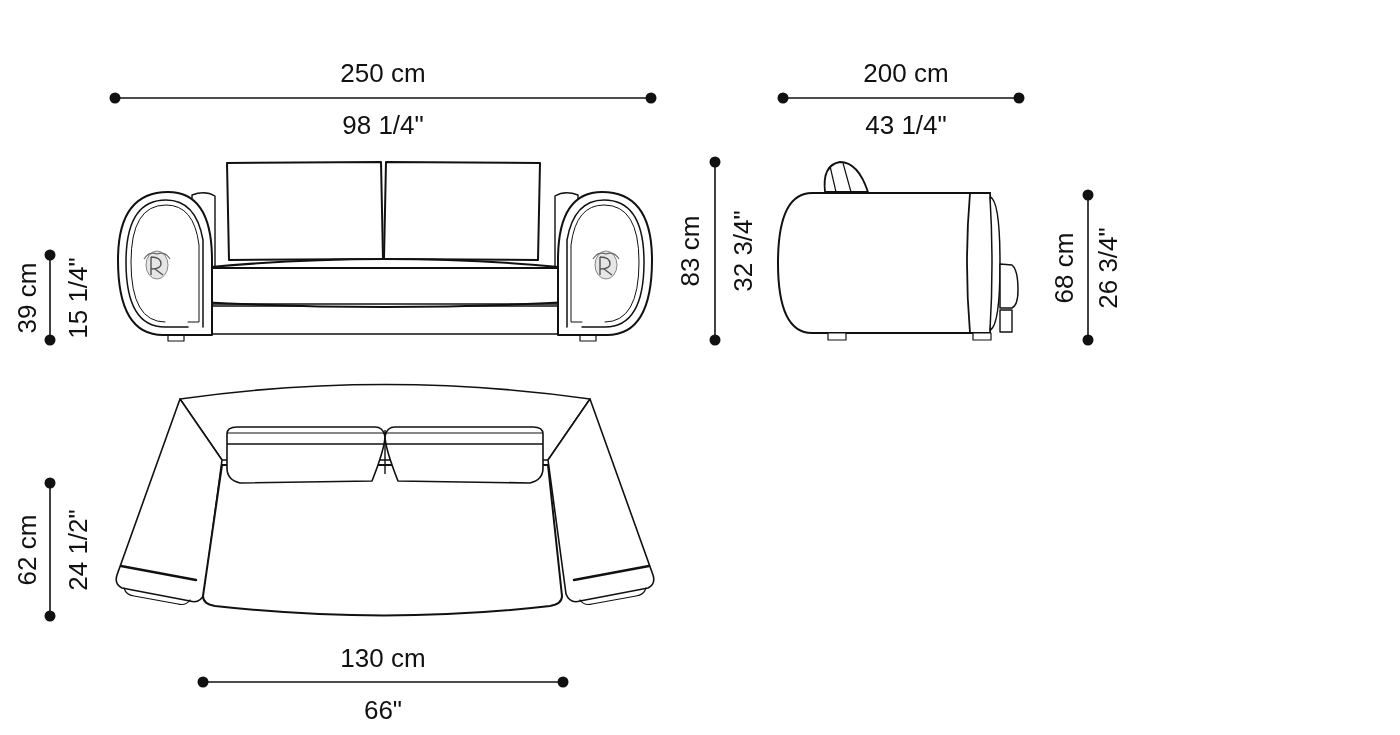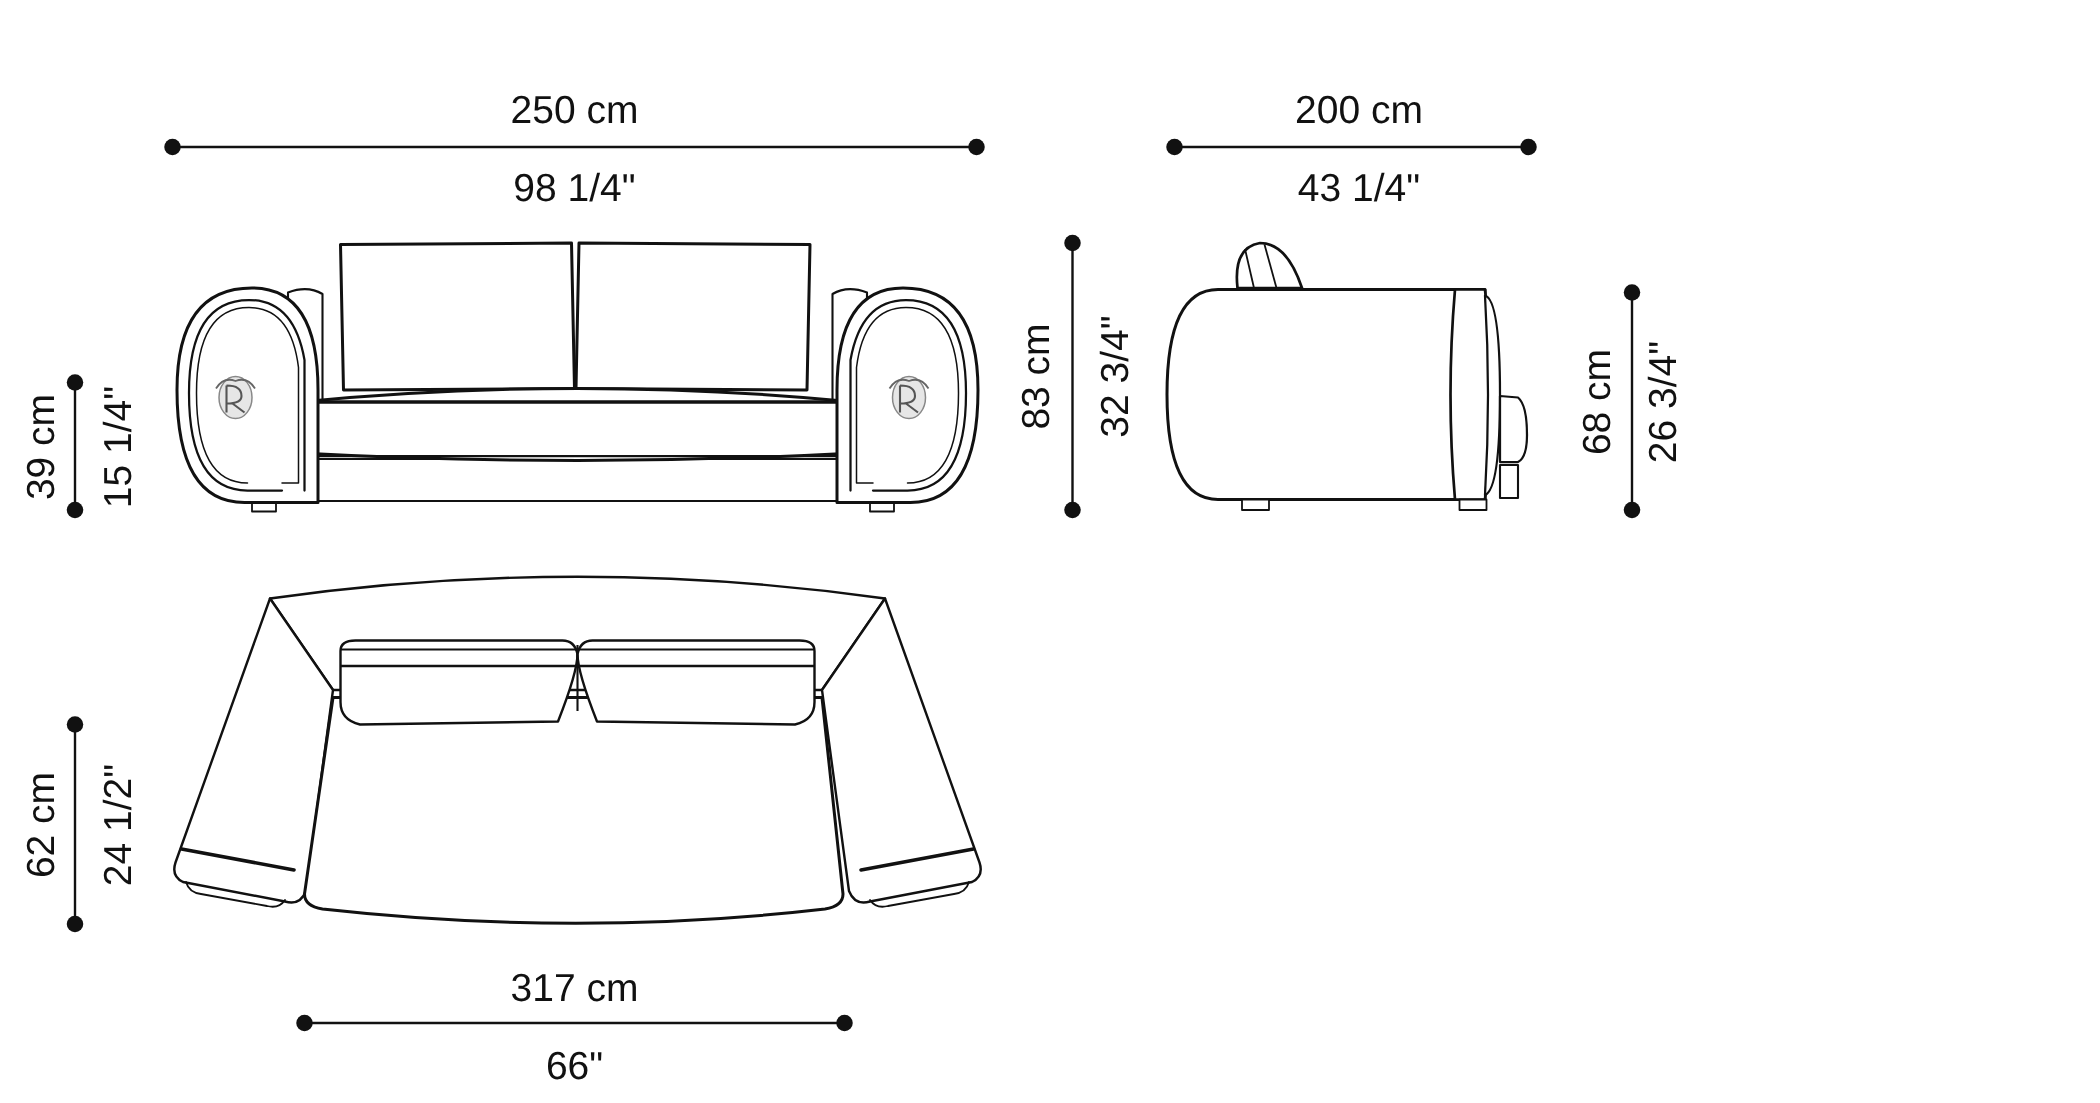--- a/index.html
+++ b/index.html
@@ -143,16 +143,16 @@
 
   <div class="dim-label dim-v" style="left:1064px; top:268px;">68 cm</div>
   <div class="dim-label dim-v" style="left:1108px; top:268px;">26 3/4"</div>
 
   <div class="dim-label dim-v" style="left:27px; top:298px;">39 cm</div>
   <div class="dim-label dim-v" style="left:78px; top:298px;">15 1/4"</div>
 
   <div class="dim-label dim-v" style="left:27px; top:550px;">62 cm</div>
   <div class="dim-label dim-v" style="left:78px; top:550px;">24 1/2"</div>
 
-  <div class="dim-label dim-h" style="left:383px; top:645px;">317 cm</div>
+  <div class="dim-label dim-h" style="left:383px; top:645px;">130 cm</div>
   <div class="dim-label dim-h" style="left:383px; top:697px;">66"</div>
 
 </div>
 
 </body></html>

